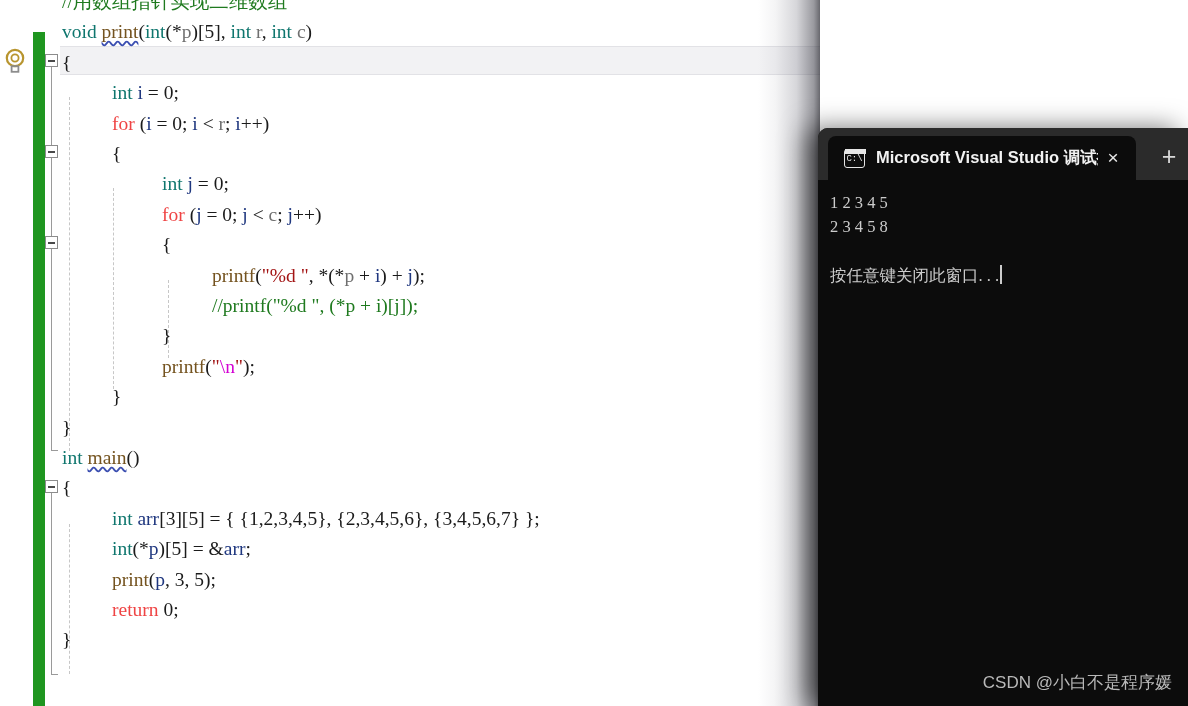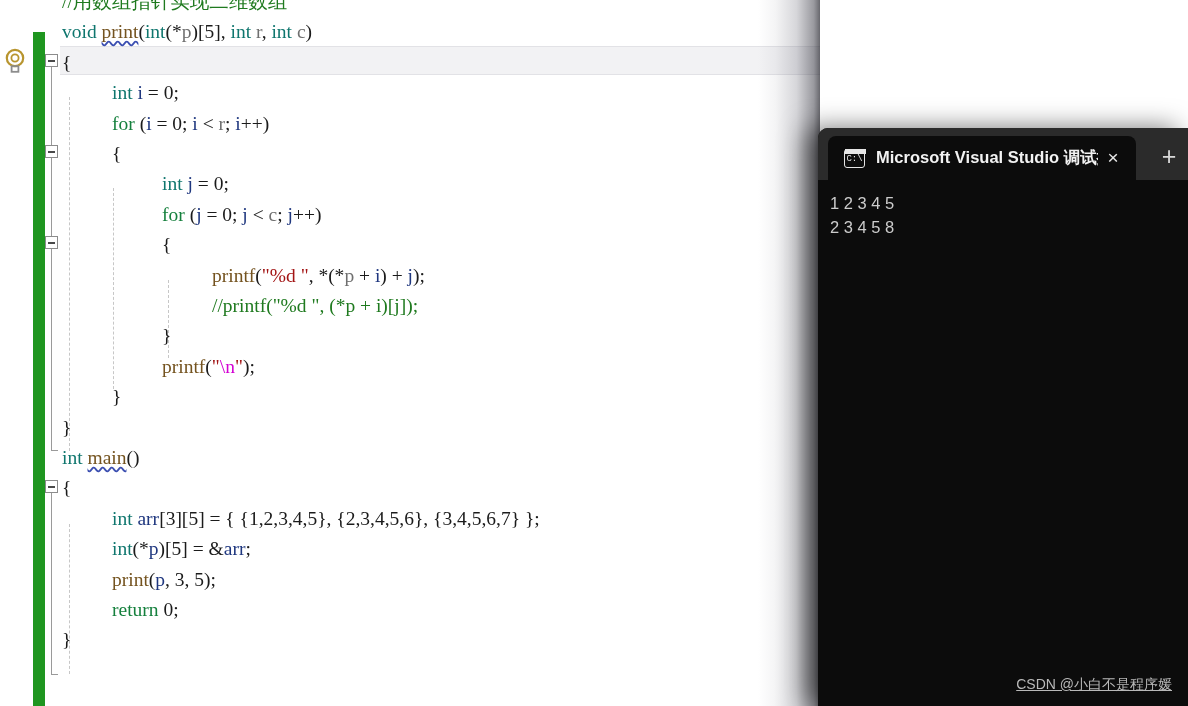--- a/index.html
+++ b/index.html
@@ -99,21 +99,21 @@
     color: #1b1b1b;
   }
   .line {
     position: absolute;
     left: 0;
     height: 30.4px;
     white-space: pre;
   }
 
   .kw   { color: #0f766e; }      
-  .ctl  { color: #15803d; }      
+  .ctl  { color: #ef4444; }      
   .fn   { color: #74531f; }      
   .var  { color: #6f6f6f; }      
   .loc  { color: #1f377f; }      
   .num  { color: #1b1b1b; }
   .str  { color: #a31515; }      
   .esc  { color: #d300d3; }      
   .cmt  { color: #1f7a1f; }      
   .punct{ color: #1b1b1b; }
 
   .squiggle {
@@ -215,21 +215,21 @@
     line-height: 32px;
     text-align: center;
   }
 
   #console-body {
     position: absolute;
     left: 0; top: 52px;
     width: 370px; height: 526px;
     background: #0c0c0c;
     padding: 11px 0 4px 12px;
-    font-family: Liberation Sans, sans-serif;
+    font-family: Liberation Serif, serif;
     font-size: 16.5px;
     line-height: 24.2px;
     color: #cccccc;
     white-space: pre;
     overflow: hidden;
   }
   .console-line { white-space: pre; }
   .console-blank { height: 24.2px; }
   #console-caret {
     display: inline-block;
@@ -237,23 +237,22 @@
     background: #cccccc;
     vertical-align: -3px;
     margin-left: 1px;
   }
 
   #watermark {
     position: absolute;
     right: 16px; bottom: 12px;
     color: #b9b9b9;
     font-family: "Liberation Sans", sans-serif;
-    font-size: 14px;
+    font-size: 17px;
     white-space: nowrap;
-    text-decoration: underline;
   }
 </style>
 </head>
 <body>
 
 <div id="app">
 
   <div id="editor">
 
     <div id="lightbulb">
@@ -297,18 +296,18 @@
           <span class="glyph">C:\</span>
         </div>
         <div id="tab-title">Microsoft Visual Studio 调试控</div>
         <div id="tab-close">×</div>
       </div>
 
       <div id="tab-newtab">+</div>
 
     </div>
 
-    <div id="console-body"><div class="console-line">1 2 3 4 5</div><div class="console-line">2 3 4 5 8</div><div class="console-blank"></div></div>
+    <div id="console-body"><div class="console-line">1 2 3 4 5</div><div class="console-line">2 3 4 5 8</div><div class="console-blank"></div><div class="console-line">按任意键关闭此窗口. . .<span id="console-caret"></span></div></div>
 
     <div id="watermark">CSDN @小白不是程序媛</div>
   </div>
 
 </div>
 
 </body></html>

